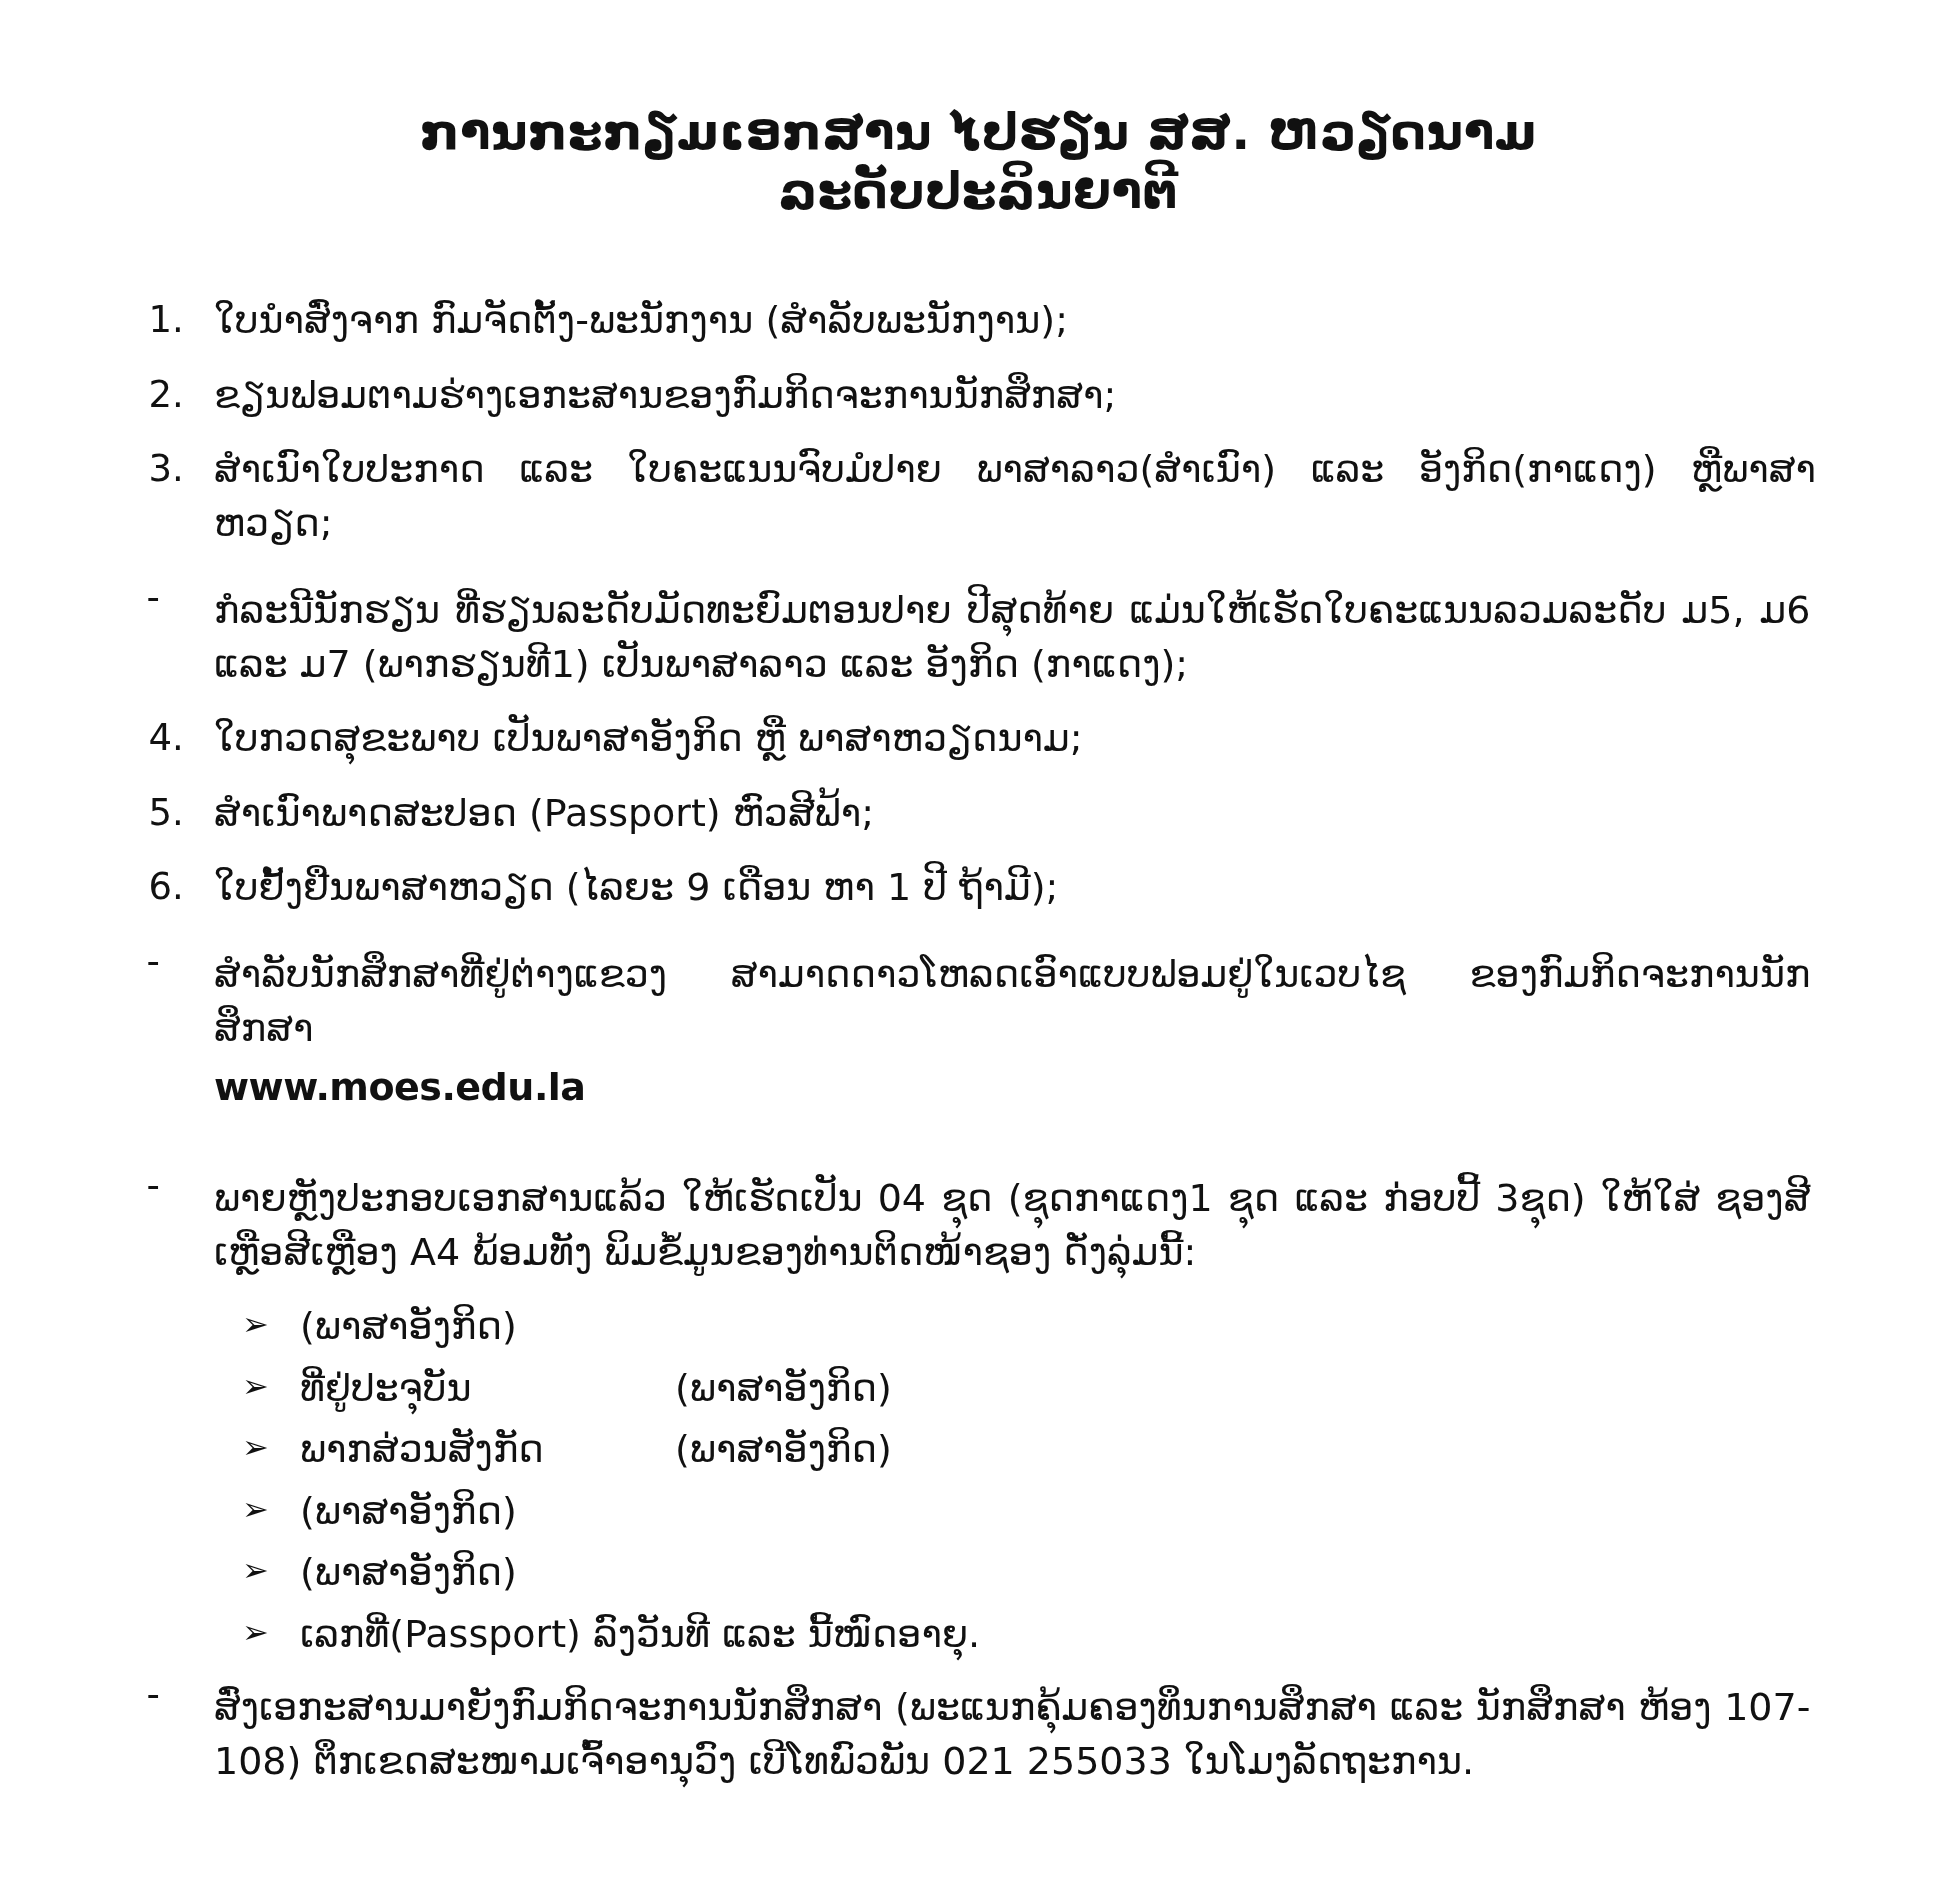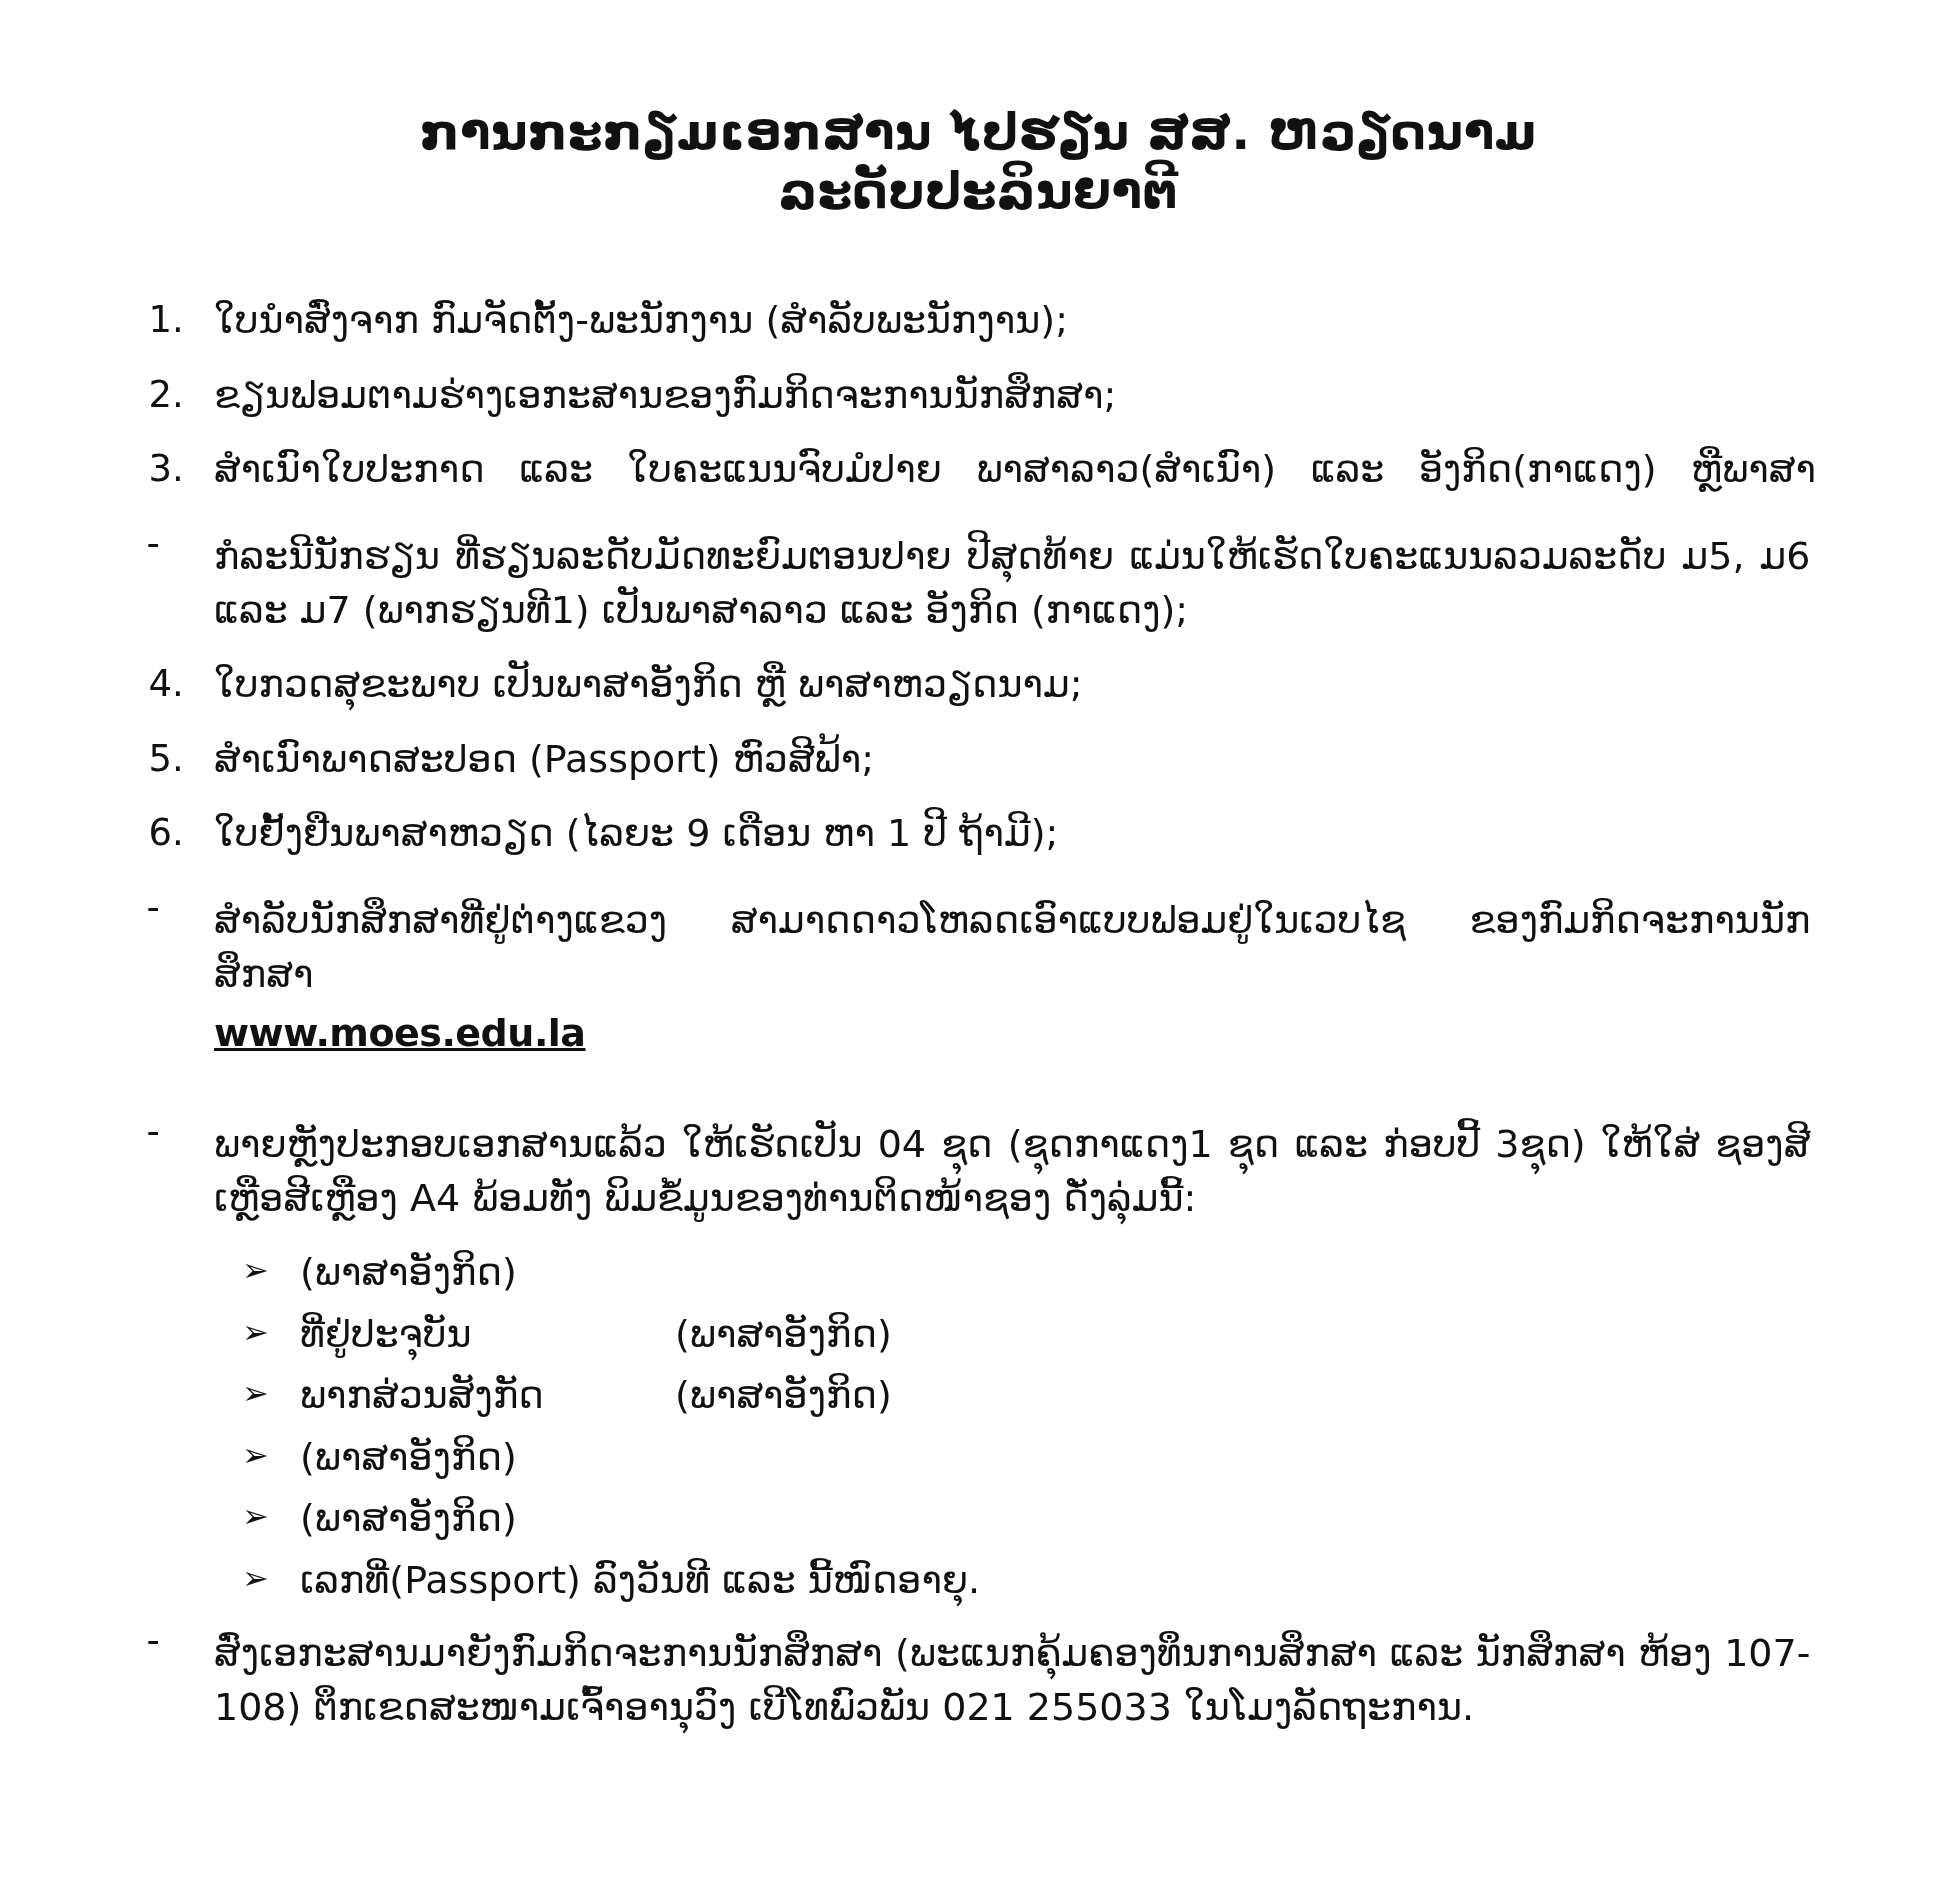--- a/index.html
+++ b/index.html
@@ -70,21 +70,20 @@
 
   
   .spread {
     text-align: justify;
     text-align-last: justify;
   }
 
   
   .url {
     font-weight: bold;
-    text-decoration: underline;
     font-family: "DejaVu Sans", "Liberation Sans", sans-serif;
     letter-spacing: -0.5px;
   }
   .indent-cont {
     display: block;
     margin-top: 5.6px;
   }
 
   
   .sub-list {
@@ -139,20 +138,21 @@
 
   <div class="row">
     <div class="marker">2.</div>
     <div class="body-text">ຂຽນຟອມຕາມຮ່າງເອກະສານຂອງກົມກິດຈະການນັກສຶກສາ;</div>
   </div>
 
   <div class="row">
     <div class="marker">3.</div>
     <div class="body-text">
       <div class="spread">ສຳເນົາໃບປະກາດ ແລະ ໃບຄະແນນຈົບມໍປາຍ ພາສາລາວ(ສຳເນົາ) ແລະ ອັງກິດ(ກາແດງ) ຫຼືພາສາ</div>
+      <div>ຫວຽດ;</div>
     </div>
   </div>
 
   <div class="row">
     <div class="marker dash">-</div>
     <div class="body-text justify">ກໍລະນີນັກຮຽນ ທີ່ຮຽນລະດັບມັດທະຍົມຕອນປາຍ ປີສຸດທ້າຍ ແມ່ນໃຫ້ເຮັດໃບຄະແນນລວມລະດັບ ມ5, ມ6 ແລະ ມ7 (ພາກຮຽນທີ1) ເປັນພາສາລາວ ແລະ ອັງກິດ (ກາແດງ);</div>
   </div>
 
   <div class="row">
     <div class="marker">4.</div>

